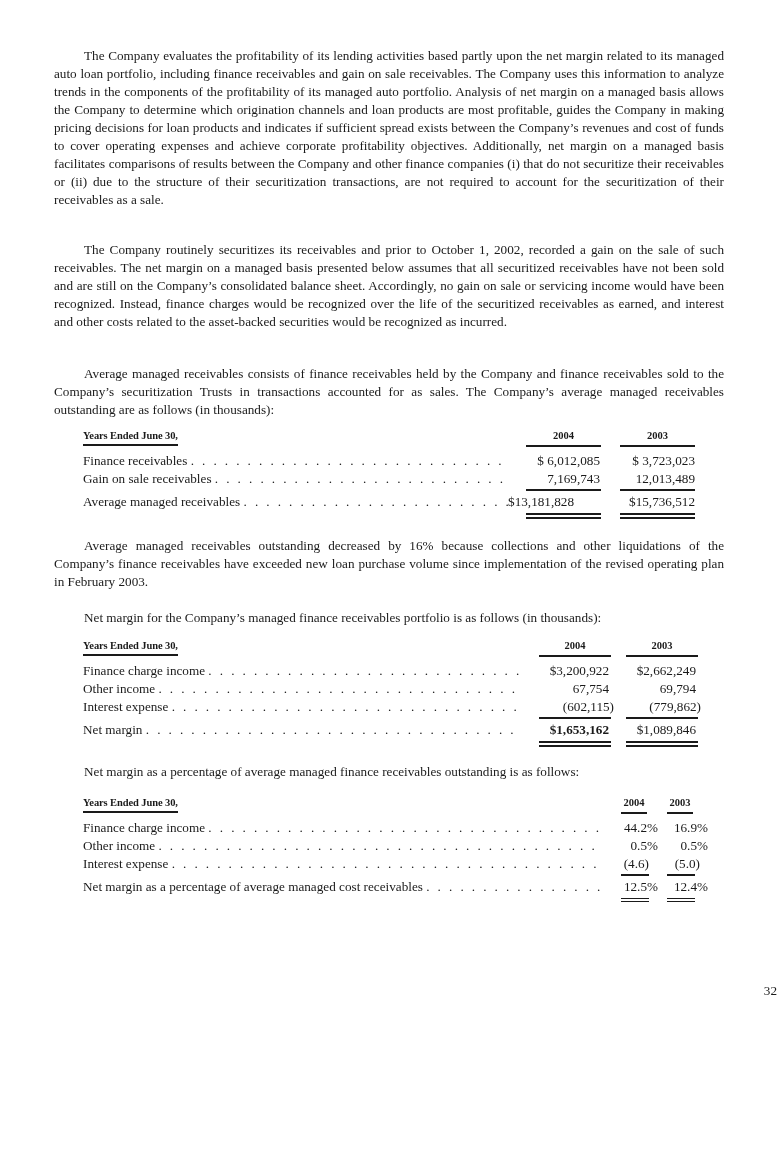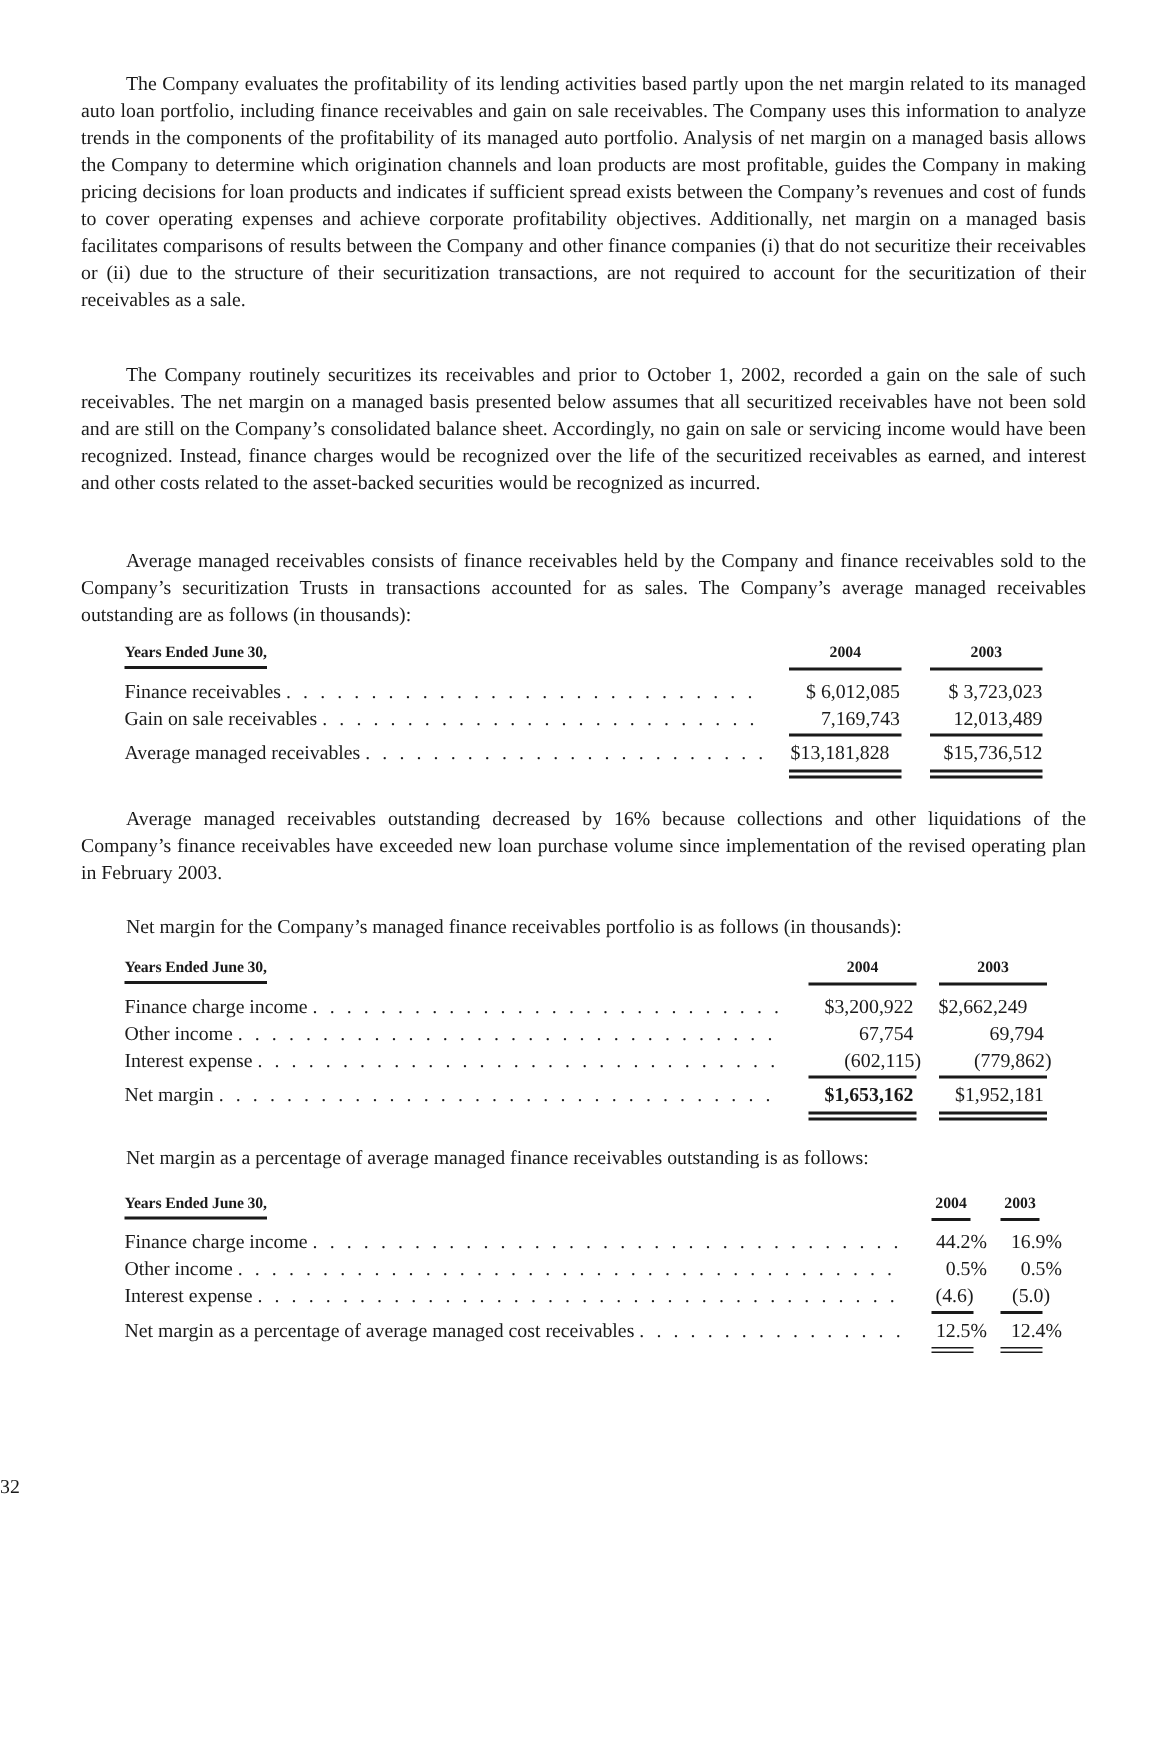--- a/index.html
+++ b/index.html
@@ -32,21 +32,21 @@
   .lbl .dots { letter-spacing: 2.4px; }
   .col { position: absolute; text-align: right; }
   .colhdr {
     position: absolute; text-align: center; font-weight: bold; font-size: 10.5px;
     line-height: 12px; border-bottom: 2.5px solid #1a1a1a; padding-bottom: 3px;
   }
   .rule-single { position: absolute; height: 0; border-top: 2px solid #1a1a1a; }
   .rule-double { position: absolute; height: 2px; border-top: 2px solid #1a1a1a; border-bottom: 2px solid #1a1a1a; }
 
   .pagenum {
-    position: absolute; top: 983px; left: 0; width: 777px; text-align: left;
+    position: absolute; top: 983px; left: 0; width: 777px; text-align: right;
     font-size: 13.2px;
   }
 </style>
 </head>
 <body>
 
 <div class="page">
 
   <p class="para p1">The Company evaluates the profitability of its lending activities based partly upon the net margin related to its managed auto loan portfolio, including finance receivables and gain on sale receivables. The Company uses this information to analyze trends in the components of the profitability of its managed auto portfolio. Analysis of net margin on a managed basis allows the Company to determine which origination channels and loan products are most profitable, guides the Company in making pricing decisions for loan products and indicates if sufficient spread exists between the Company’s revenues and cost of funds to cover operating expenses and achieve corporate profitability objectives. Additionally, net margin on a managed basis facilitates comparisons of results between the Company and other finance companies (i) that do not securitize their receivables or (ii) due to the structure of their securitization transactions, are not required to account for the securitization of their receivables as a sale.</p>
   <p class="para p2">The Company routinely securitizes its receivables and prior to October 1, 2002, recorded a gain on the sale of such receivables. The net margin on a managed basis presented below assumes that all securitized receivables have not been sold and are still on the Company’s consolidated balance sheet. Accordingly, no gain on sale or servicing income would have been recognized. Instead, finance charges would be recognized over the life of the securitized receivables as earned, and interest and other costs related to the asset-backed securities would be recognized as incurred.</p>
@@ -64,56 +64,56 @@
     </div>
     <div class="row" style="top:40px; width:640px;">
       <div class="lbl" style="width:425px;"><span>Gain on sale receivables</span> <span class="dots">. . . . . . . . . . . . . . . . . . . . . . . . . . . . . . . . . . . . . . . . . . . . . . . . . . . . . . . . . . . . . . . . . . . . . . . . . . . . . . . . . . . . . . . . . .</span></div>
       <div class="col" style="left:443px; width:74px;">7,169,743</div>
       <div class="col" style="left:537px; width:75px;">12,013,489</div>
     </div>
     <div class="rule-single" style="top:59px; left:443px; width:75px;"></div>
     <div class="rule-single" style="top:59px; left:537px; width:75px;"></div>
     <div class="row" style="top:63px; width:640px;">
       <div class="lbl" style="width:425px;"><span>Average managed receivables</span> <span class="dots">. . . . . . . . . . . . . . . . . . . . . . . . . . . . . . . . . . . . . . . . . . . . . . . . . . . . . . . . . . . . . . . . . . . . . . . . . . . . . . . . . . . . . . . . . .</span></div>
-      <div class="col" style="left:436px; width:74px;">$13,181,828</div>
+      <div class="col" style="left:417px; width:74px;">$13,181,828</div>
       <div class="col" style="left:537px; width:75px;">$15,736,512</div>
     </div>
     <div class="rule-double" style="top:83px; left:443px; width:75px;"></div>
     <div class="rule-double" style="top:83px; left:537px; width:75px;"></div>
   </div>
 
   <p class="para p4">Average managed receivables outstanding decreased by 16% because collections and other liquidations of the Company’s finance receivables have exceeded new loan purchase volume since implementation of the revised operating plan in February 2003.</p>
   <p class="para p5 indent-only">Net margin for the Company’s managed finance receivables portfolio is as follows (in thousands):</p>
 
   <div class="tbl" style="top:593px; width:650px;">
     <span class="hdr-label" style="position:absolute; top:0; left:0;">Years Ended June 30,</span>
     <div class="colhdr" style="left:456px; width:72px; top:0;">2004</div>
     <div class="colhdr" style="left:543px; width:72px; top:0;">2003</div>
 
     <div class="row" style="top:22px; width:650px;">
       <div class="lbl" style="width:438px;"><span>Finance charge income</span> <span class="dots">. . . . . . . . . . . . . . . . . . . . . . . . . . . . . . . . . . . . . . . . . . . . . . . . . . . . . . . . . . . . . . . . . . . . . . . . . . . . . . . . . . . . . . . . . .</span></div>
       <div class="col" style="left:456px; width:70px;">$3,200,922</div>
-      <div class="col" style="left:532px; width:70px;font-family:Liberation Serif, serif;">$2,662,249</div>
+      <div class="col" style="left:543px; width:70px;font-family:Liberation Serif, serif;">$2,662,249</div>
     </div>
     <div class="row" style="top:40px; width:650px;">
       <div class="lbl" style="width:438px;"><span>Other income</span> <span class="dots">. . . . . . . . . . . . . . . . . . . . . . . . . . . . . . . . . . . . . . . . . . . . . . . . . . . . . . . . . . . . . . . . . . . . . . . . . . . . . . . . . . . . . . . . . .</span></div>
       <div class="col" style="left:456px; width:70px;">67,754</div>
       <div class="col" style="left:543px; width:70px;">69,794</div>
     </div>
     <div class="row" style="top:58px; width:650px;">
       <div class="lbl" style="width:438px;"><span>Interest expense</span> <span class="dots">. . . . . . . . . . . . . . . . . . . . . . . . . . . . . . . . . . . . . . . . . . . . . . . . . . . . . . . . . . . . . . . . . . . . . . . . . . . . . . . . . . . . . . . . . .</span></div>
       <div class="col" style="left:456px; width:75px;">(602,115)</div>
       <div class="col" style="left:543px; width:75px;">(779,862)</div>
     </div>
     <div class="rule-single" style="top:77px; left:456px; width:72px;"></div>
     <div class="rule-single" style="top:77px; left:543px; width:72px;"></div>
     <div class="row" style="top:81px; width:650px;">
       <div class="lbl" style="width:438px;"><span>Net margin</span> <span class="dots">. . . . . . . . . . . . . . . . . . . . . . . . . . . . . . . . . . . . . . . . . . . . . . . . . . . . . . . . . . . . . . . . . . . . . . . . . . . . . . . . . . . . . . . . . .</span></div>
       <div class="col" style="left:456px; width:70px;font-weight:bold;">$1,653,162</div>
-      <div class="col" style="left:543px; width:70px;">$1,952,181</div>
+      <div class="col" style="left:543px; width:70px;">$1,089,846</div>
     </div>
     <div class="rule-double" style="top:101px; left:456px; width:72px;"></div>
     <div class="rule-double" style="top:101px; left:543px; width:72px;"></div>
   </div>
 
   <p class="para p6 indent-only">Net margin as a percentage of average managed finance receivables outstanding is as follows:</p>
 
   <div class="tbl" style="top:750px; width:660px;">
     <span class="hdr-label" style="position:absolute; top:0; left:0;">Years Ended June 30,</span>
     <div class="colhdr" style="left:538px; width:26px; top:0;">2004</div>

